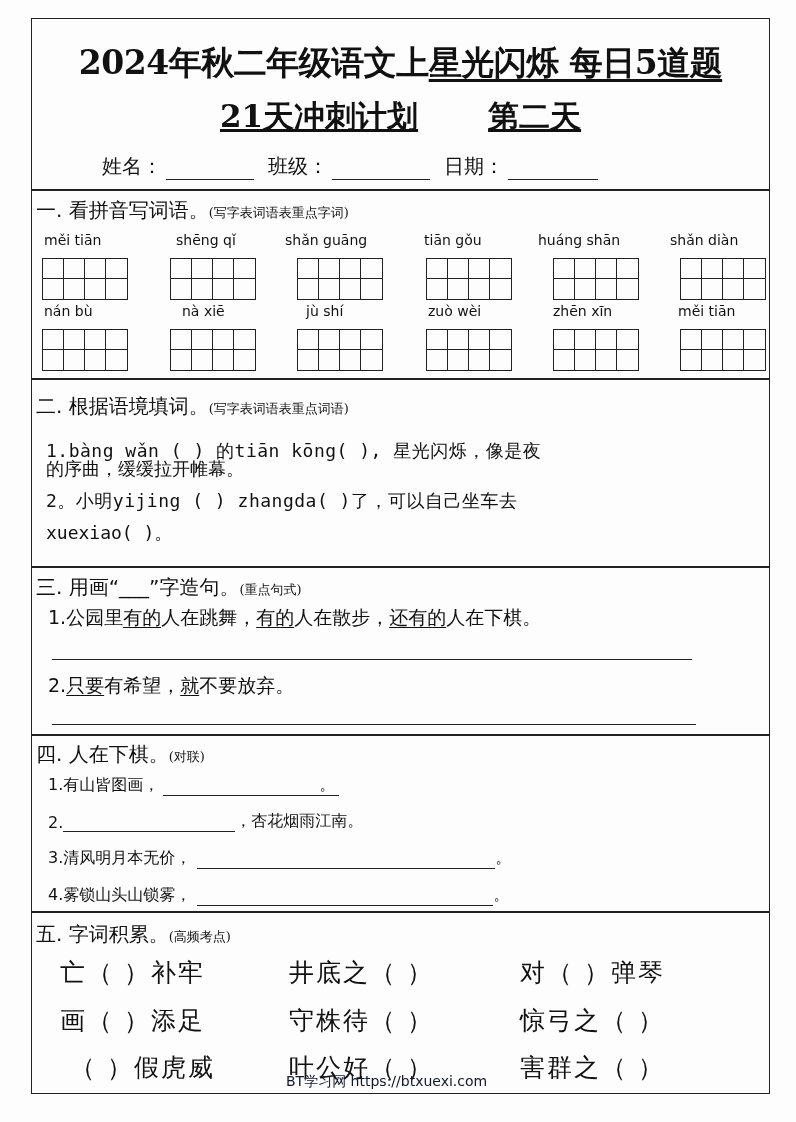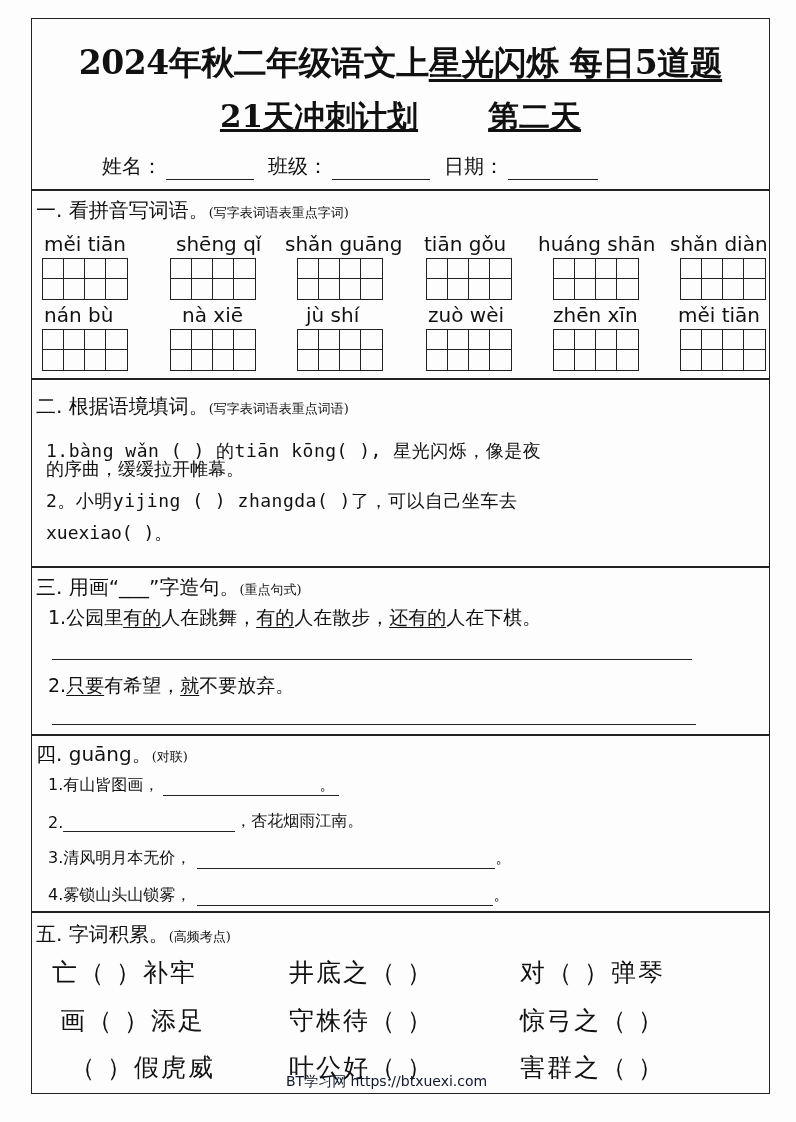--- a/index.html
+++ b/index.html
@@ -17,21 +17,21 @@
   .subtitle { top:77px; left:0; right:0; text-align:center; font-family:"DejaVu Serif", serif;
               font-weight:bold; font-size:31px; white-space:nowrap;text-decoration:underline; }
   .subtitle .gap { display:inline-block; width:70px; }
   .info { top:134px; left:70px; font-size:20px; white-space:nowrap; display:flex; align-items:flex-end; }
   .info .blank { display:inline-block; border-bottom:1.5px solid #222; height:20px; margin:0 8px 0 4px; }
 
   .sec-title { font-size:20px; white-space:nowrap; }
   .sec-title .note { font-family:"DejaVu Serif", serif; font-size:13px; }
 
   
-  .pinyin { font-size:20px; white-space:nowrap; }
+  .pinyin { font-size:14px; white-space:nowrap; }
   .grid { position:absolute; width:86px; height:42px; border:1.5px solid #222; box-sizing:border-box;
           display:grid; grid-template-columns:repeat(4,1fr); grid-template-rows:1fr 1fr; }
   .grid span { border-right:1px solid #222; border-bottom:1px solid #222; }
   .grid span:nth-child(4n) { border-right:none; }
   .grid span:nth-child(n+5) { border-bottom:none; }
 
   .mono { font-family:"DejaVu Sans Mono", monospace; font-size:18px; white-space:nowrap; }
   .s3 { font-size:19px; white-space:nowrap; }
   .s3 u { text-underline-offset:3px;text-align:right; }
   .line { position:absolute; height:0; border-top:1.5px solid #222; }
@@ -207,21 +207,21 @@
   <div class="divider" style="top:547px"></div>
 
   <div class="abs sec-title" style="left:4px; top:555px"><span>三. 用画“___”字造句。</span><span class="note">(重点句式)</span></div>
   <div class="abs s3" style="left:16px; top:586px"><span>1.公园里</span><u>有的</u><span>人在跳舞，</span><u>有的</u><span>人在散步，</span><u>还有的</u><span>人在下棋。</span></div>
   <div class="line" style="left:20px; width:640px; top:640px"></div>
   <div class="abs s3" style="left:16px; top:654px"><span>2.</span><u>只要</u><span>有希望，</span><u>就</u><span>不要放弃。</span></div>
   <div class="line" style="left:20px; width:644px; top:705px"></div>
 
   <div class="divider" style="top:715px"></div>
 
-  <div class="abs sec-title" style="left:4px; top:722px"><span>四. guāng。</span><span class="note">(对联)</span></div>
+  <div class="abs sec-title" style="left:4px; top:722px"><span>四. 人在下棋。</span><span class="note">(对联)</span></div>
   <div class="abs s4" style="left:16px; top:756px">
       <span>1.有山皆图画，</span>
       <span class="blank" style="width:176px; margin-left:4px"></span>
       <span style="margin-left:-20px">。</span>
     </div>
   <div class="abs s4" style="left:16px; top:792px">
       <span>2.</span>
       <span class="blank" style="width:172px"></span>
       <span>，杏花烟雨江南。</span>
     </div>
@@ -233,21 +233,21 @@
   <div class="abs s4" style="left:16px; top:866px">
       <span>4.雾锁山头山锁雾，</span>
       <span class="blank" style="width:296px; margin-left:6px"></span>
       <span>。</span>
     </div>
 
   <div class="divider" style="top:892px"></div>
 
   <div class="abs sec-title" style="left:4px; top:902px"><span>五. 字词积累。</span><span class="note">(高频考点)</span></div>
 
-  <div class="abs s5" style="left:20px; top:937px">亡（    ）补牢</div>
+  <div class="abs s5" style="left:28px; top:937px">亡（    ）补牢</div>
   <div class="abs s5" style="left:257px; top:937px">井底之（    ）</div>
   <div class="abs s5" style="left:488px; top:937px">对（    ）弹琴</div>
 
   <div class="abs s5" style="left:28px; top:985px">画（    ）添足</div>
   <div class="abs s5" style="left:257px; top:985px">守株待（    ）</div>
   <div class="abs s5" style="left:488px; top:985px">惊弓之（    ）</div>
 
   <div class="abs s5" style="left:38px; top:1032px">（    ）假虎威</div>
   <div class="abs s5" style="left:257px; top:1032px">叶公好（    ）</div>
   <div class="abs s5" style="left:488px; top:1032px">害群之（    ）</div>

